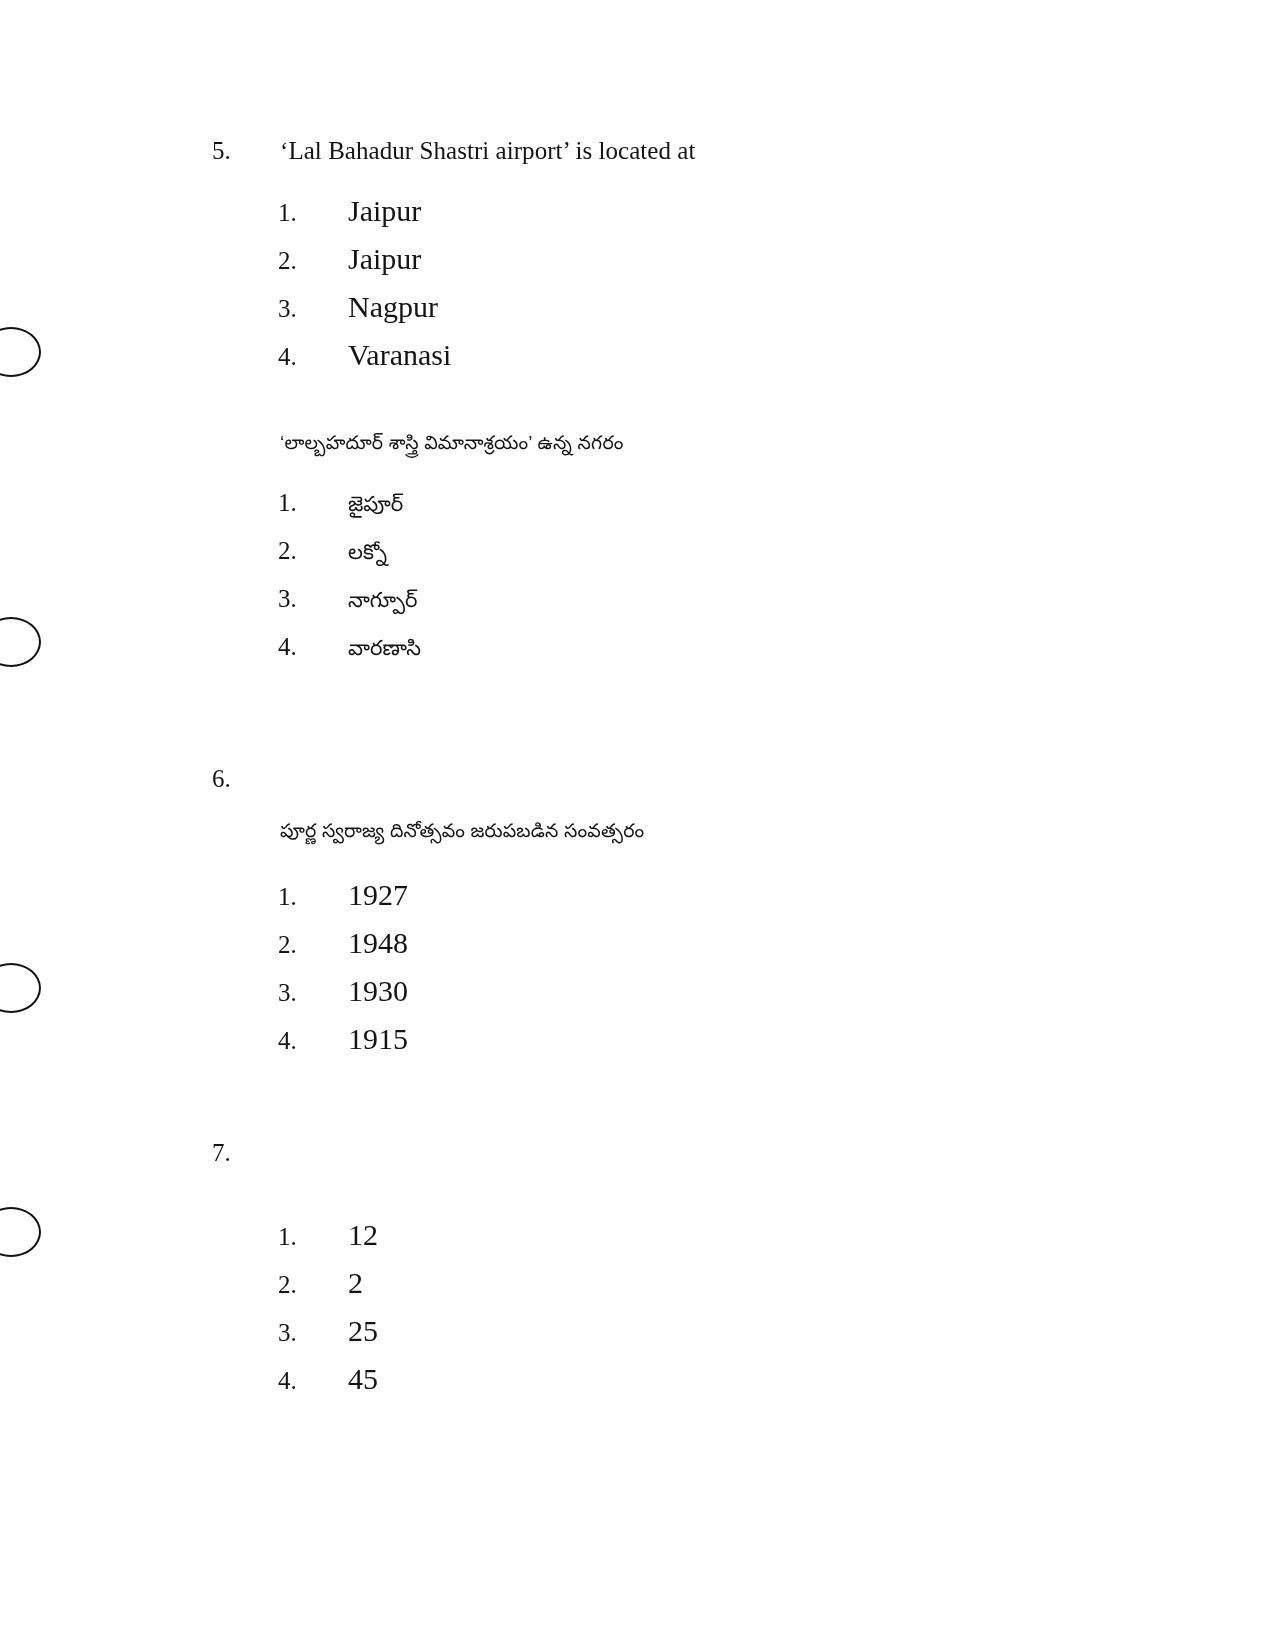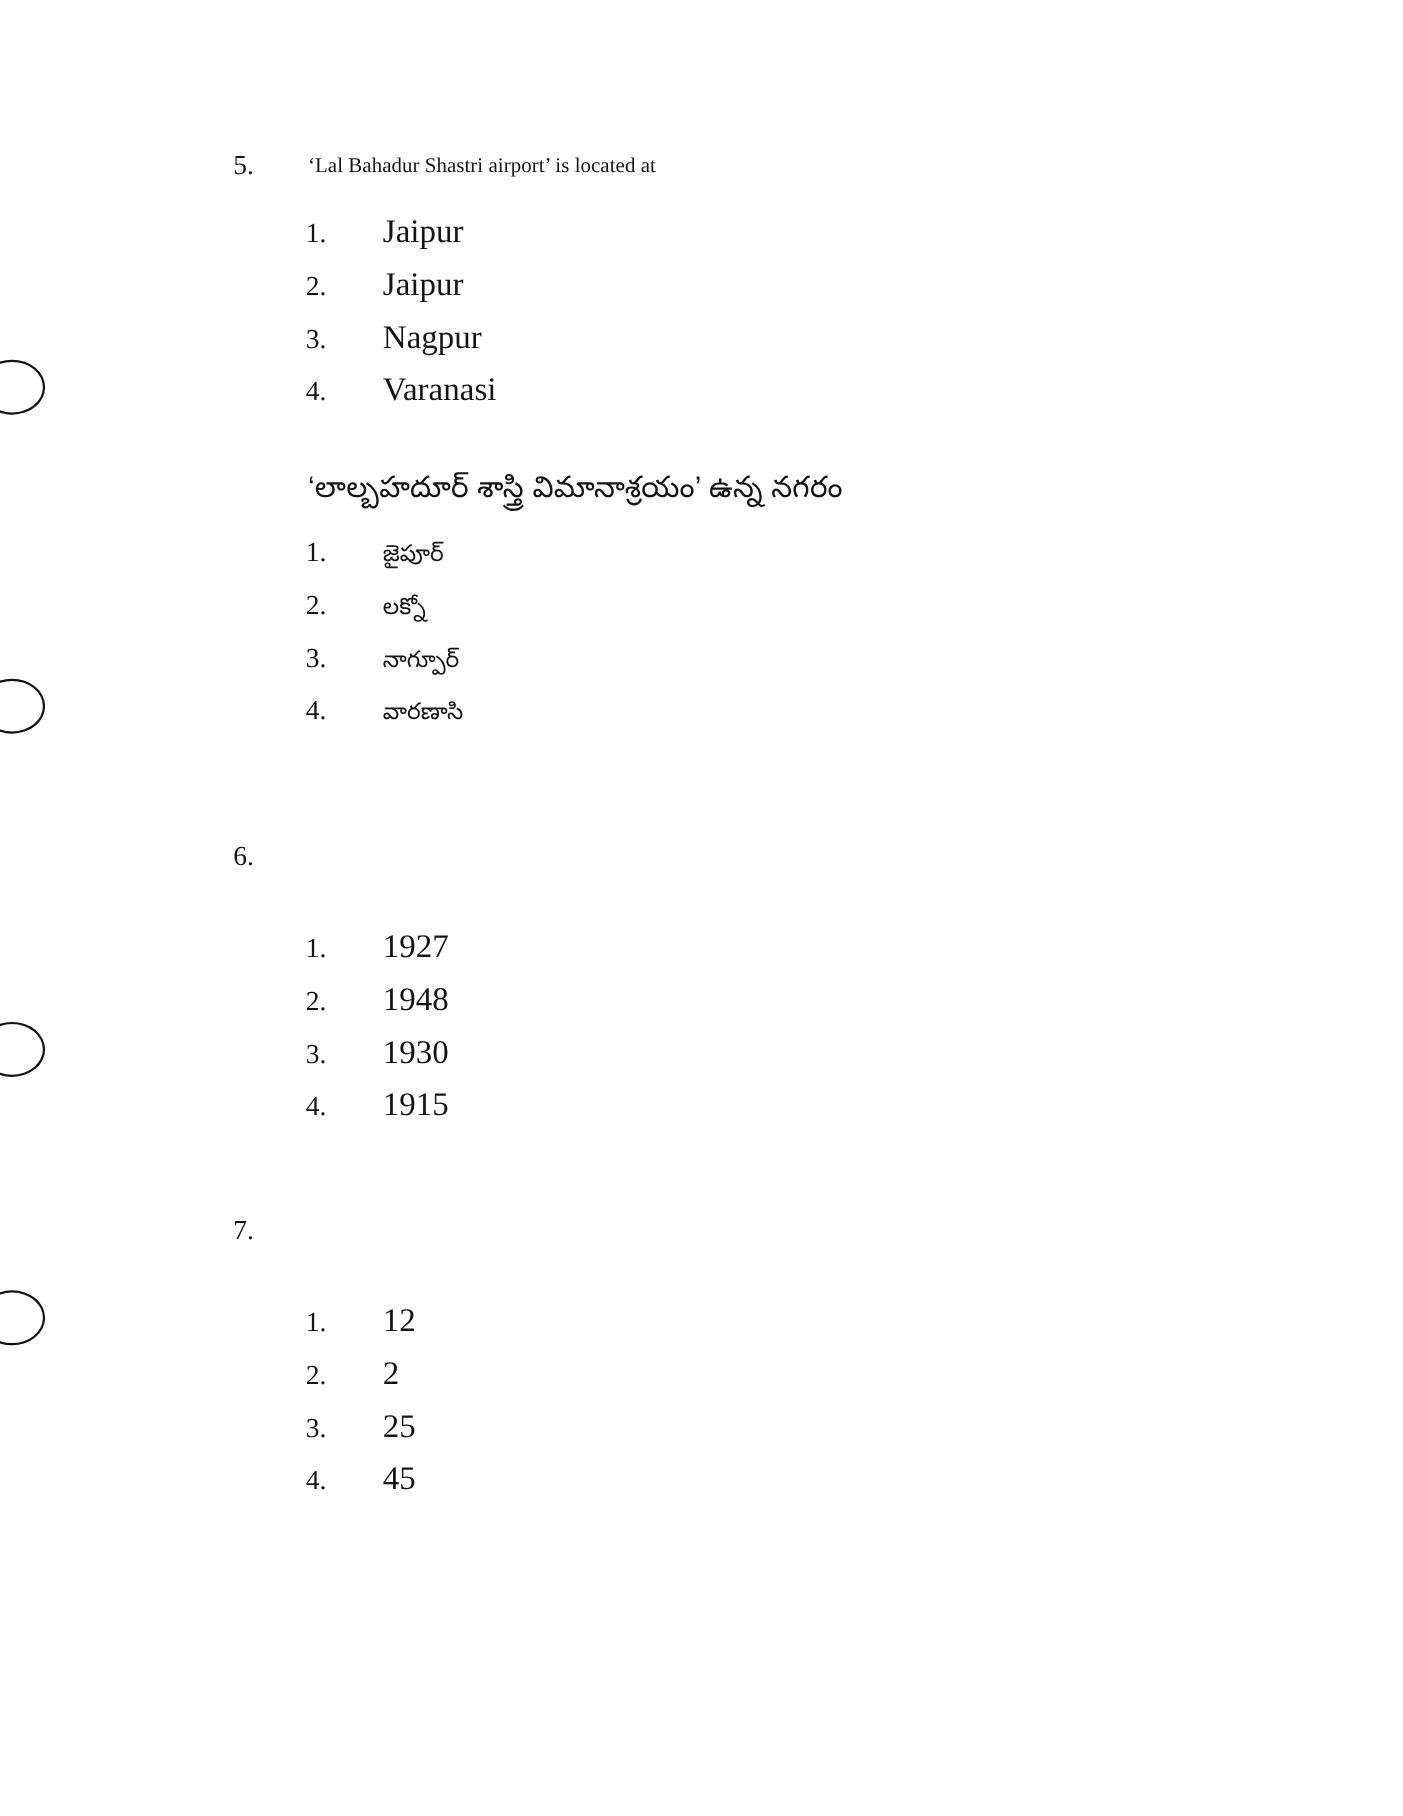--- a/index.html
+++ b/index.html
@@ -41,33 +41,33 @@
   .q-number {
     width: 68px;
     min-width: 68px;
     padding-left: 212px;
     box-sizing: content-box;
     font-size: 25px;
     line-height: 34px;
     letter-spacing: 0.1px;
   }
   .q-text {
-    font-size: 19px;
+    font-size: 25px;
     line-height: 34px;
     max-width: 700px;
     letter-spacing: 0.05px;
   }
   .q-text.wrap2 {
     max-width: 706px;
   }
 
   
   .q-telugu {
     margin-left: 280px;
-    font-size: 27px;
+    font-size: 19px;
     line-height: 34px;
     font-family: "Liberation Sans", "DejaVu Sans", sans-serif;
     letter-spacing: 0.2px;
     color: #131313;
   }
 
   
   .options {
     margin-top: 0;
   }
@@ -193,20 +193,21 @@
 
     <div class="spacer-xl"></div>
 
     <div class="question-block">
       <div class="q-head">
         <div class="q-number">6.</div>
       </div>
 
       <div style="height:18px"></div>
 
+      <div class="q-telugu">పూర్ణ స్వరాజ్య దినోత్సవం జరుపబడిన సంవత్సరం</div>
 
       <div style="height:30px"></div>
 
       <div class="options">
         <div class="option-row">
           <div class="opt-marker-cell">
             <span class="opt-marker">1.</span>
           </div>
           <div class="opt-label">1927</div>
         </div>

